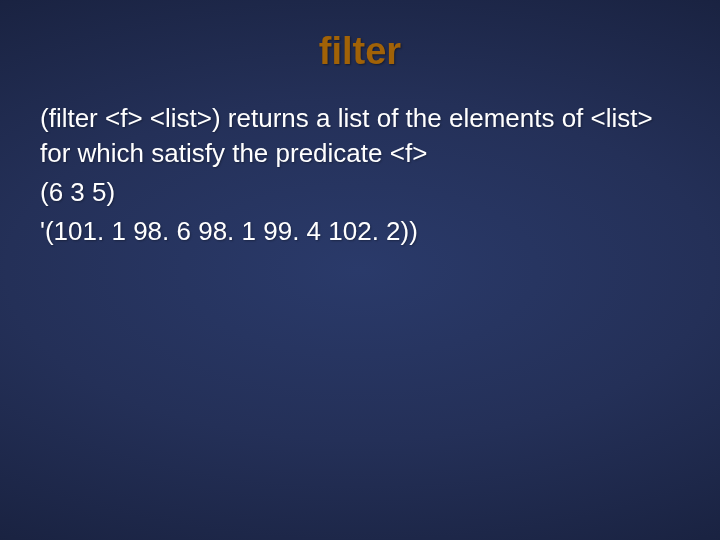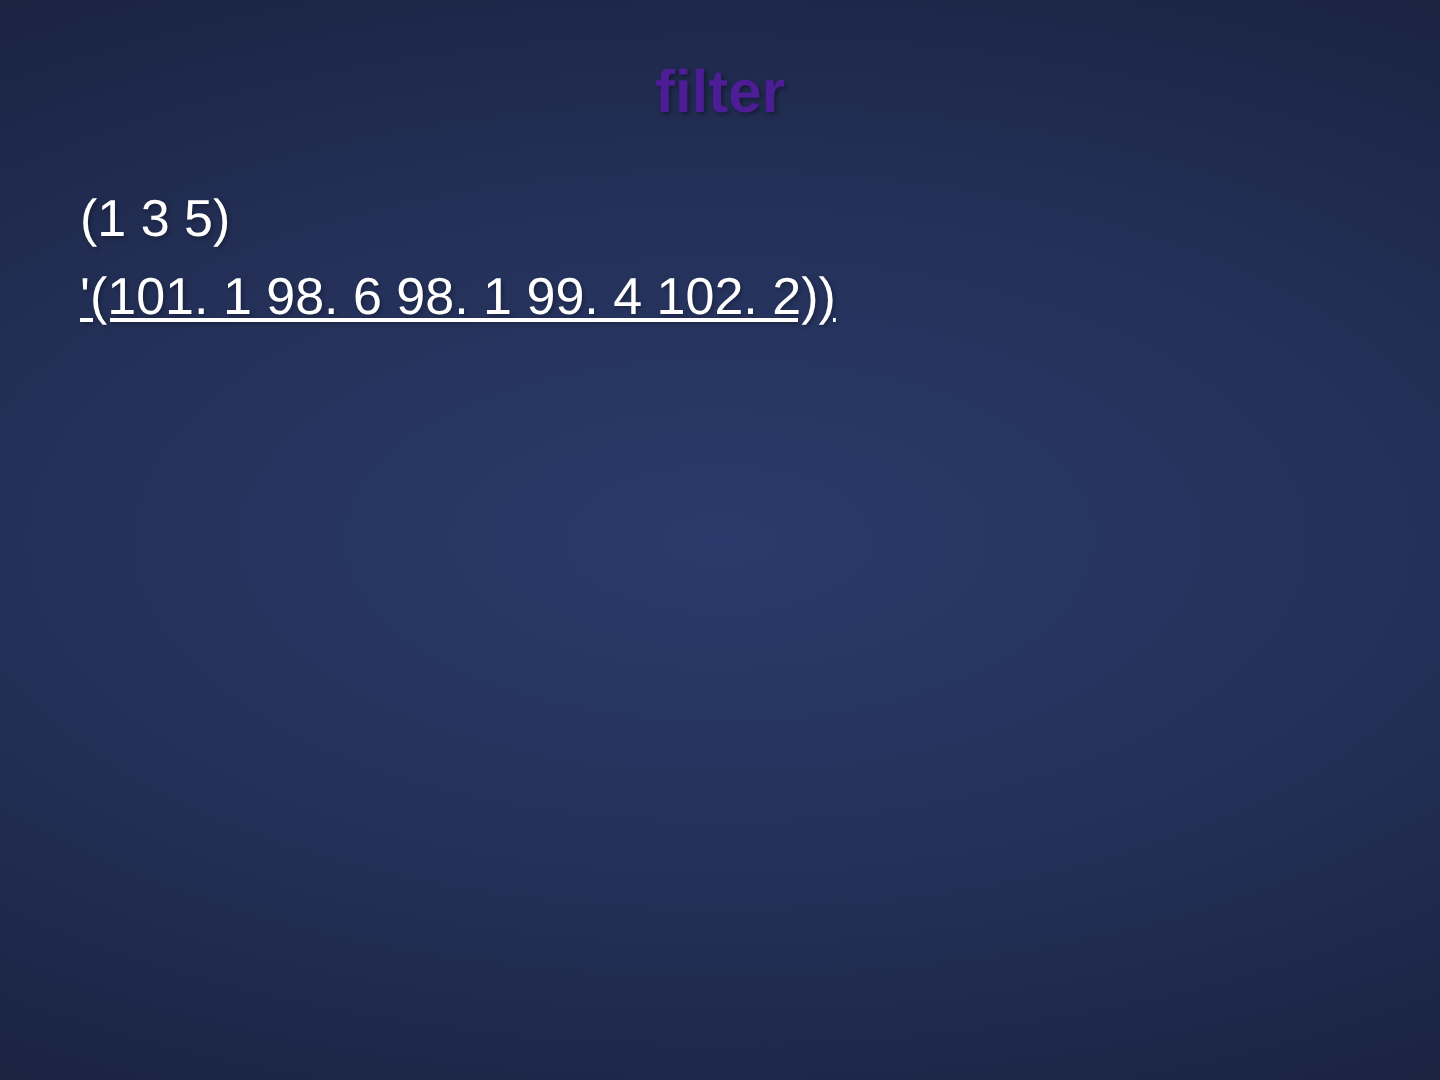--- a/index.html
+++ b/index.html
@@ -17,45 +17,45 @@
   }
   .slide {
     box-sizing: border-box;
     width: 720px;
     height: 540px;
     padding: 20px 40px 20px 40px;
   }
   .title {
     text-align: center;
     font-weight: bold;
-    font-size: 30px;
-    color: #4c1d95;
+    font-size: 38px;
+    color: #a16207;
     margin-top: 10px;
     margin-bottom: 28px;
     text-shadow: 1px 1px 2px rgba(0,0,0,0.4);
   }
   .body-text {
     font-size: 26px;
     line-height: 1.35;
     color: #ffffff;
     text-shadow: 1px 1px 2px rgba(0,0,0,0.3);
   }
   .body-text p {
     margin: 0 0 4px 0;
   }
   .indent1 {
     margin-left: 70px;
   }
   .indent2 {
     margin-left: 140px;
-    text-decoration: underline;
   }
 </style>
 </head>
 <body>
 
 <div class="slide">
   <div class="title">filter</div>
   <div class="body-text">
-    <p class="indent1">(1 3 5)</p>
+    <p>(filter &lt;f&gt; &lt;list&gt;) returns a list of the elements of &lt;list&gt; for which satisfy the predicate &lt;f&gt;</p>
+    <p class="indent1">(6 3 5)</p>
     <p class="indent2">'(101. 1 98. 6 98. 1 99. 4 102. 2))</p>
   </div>
 </div>
 
 </body></html>

